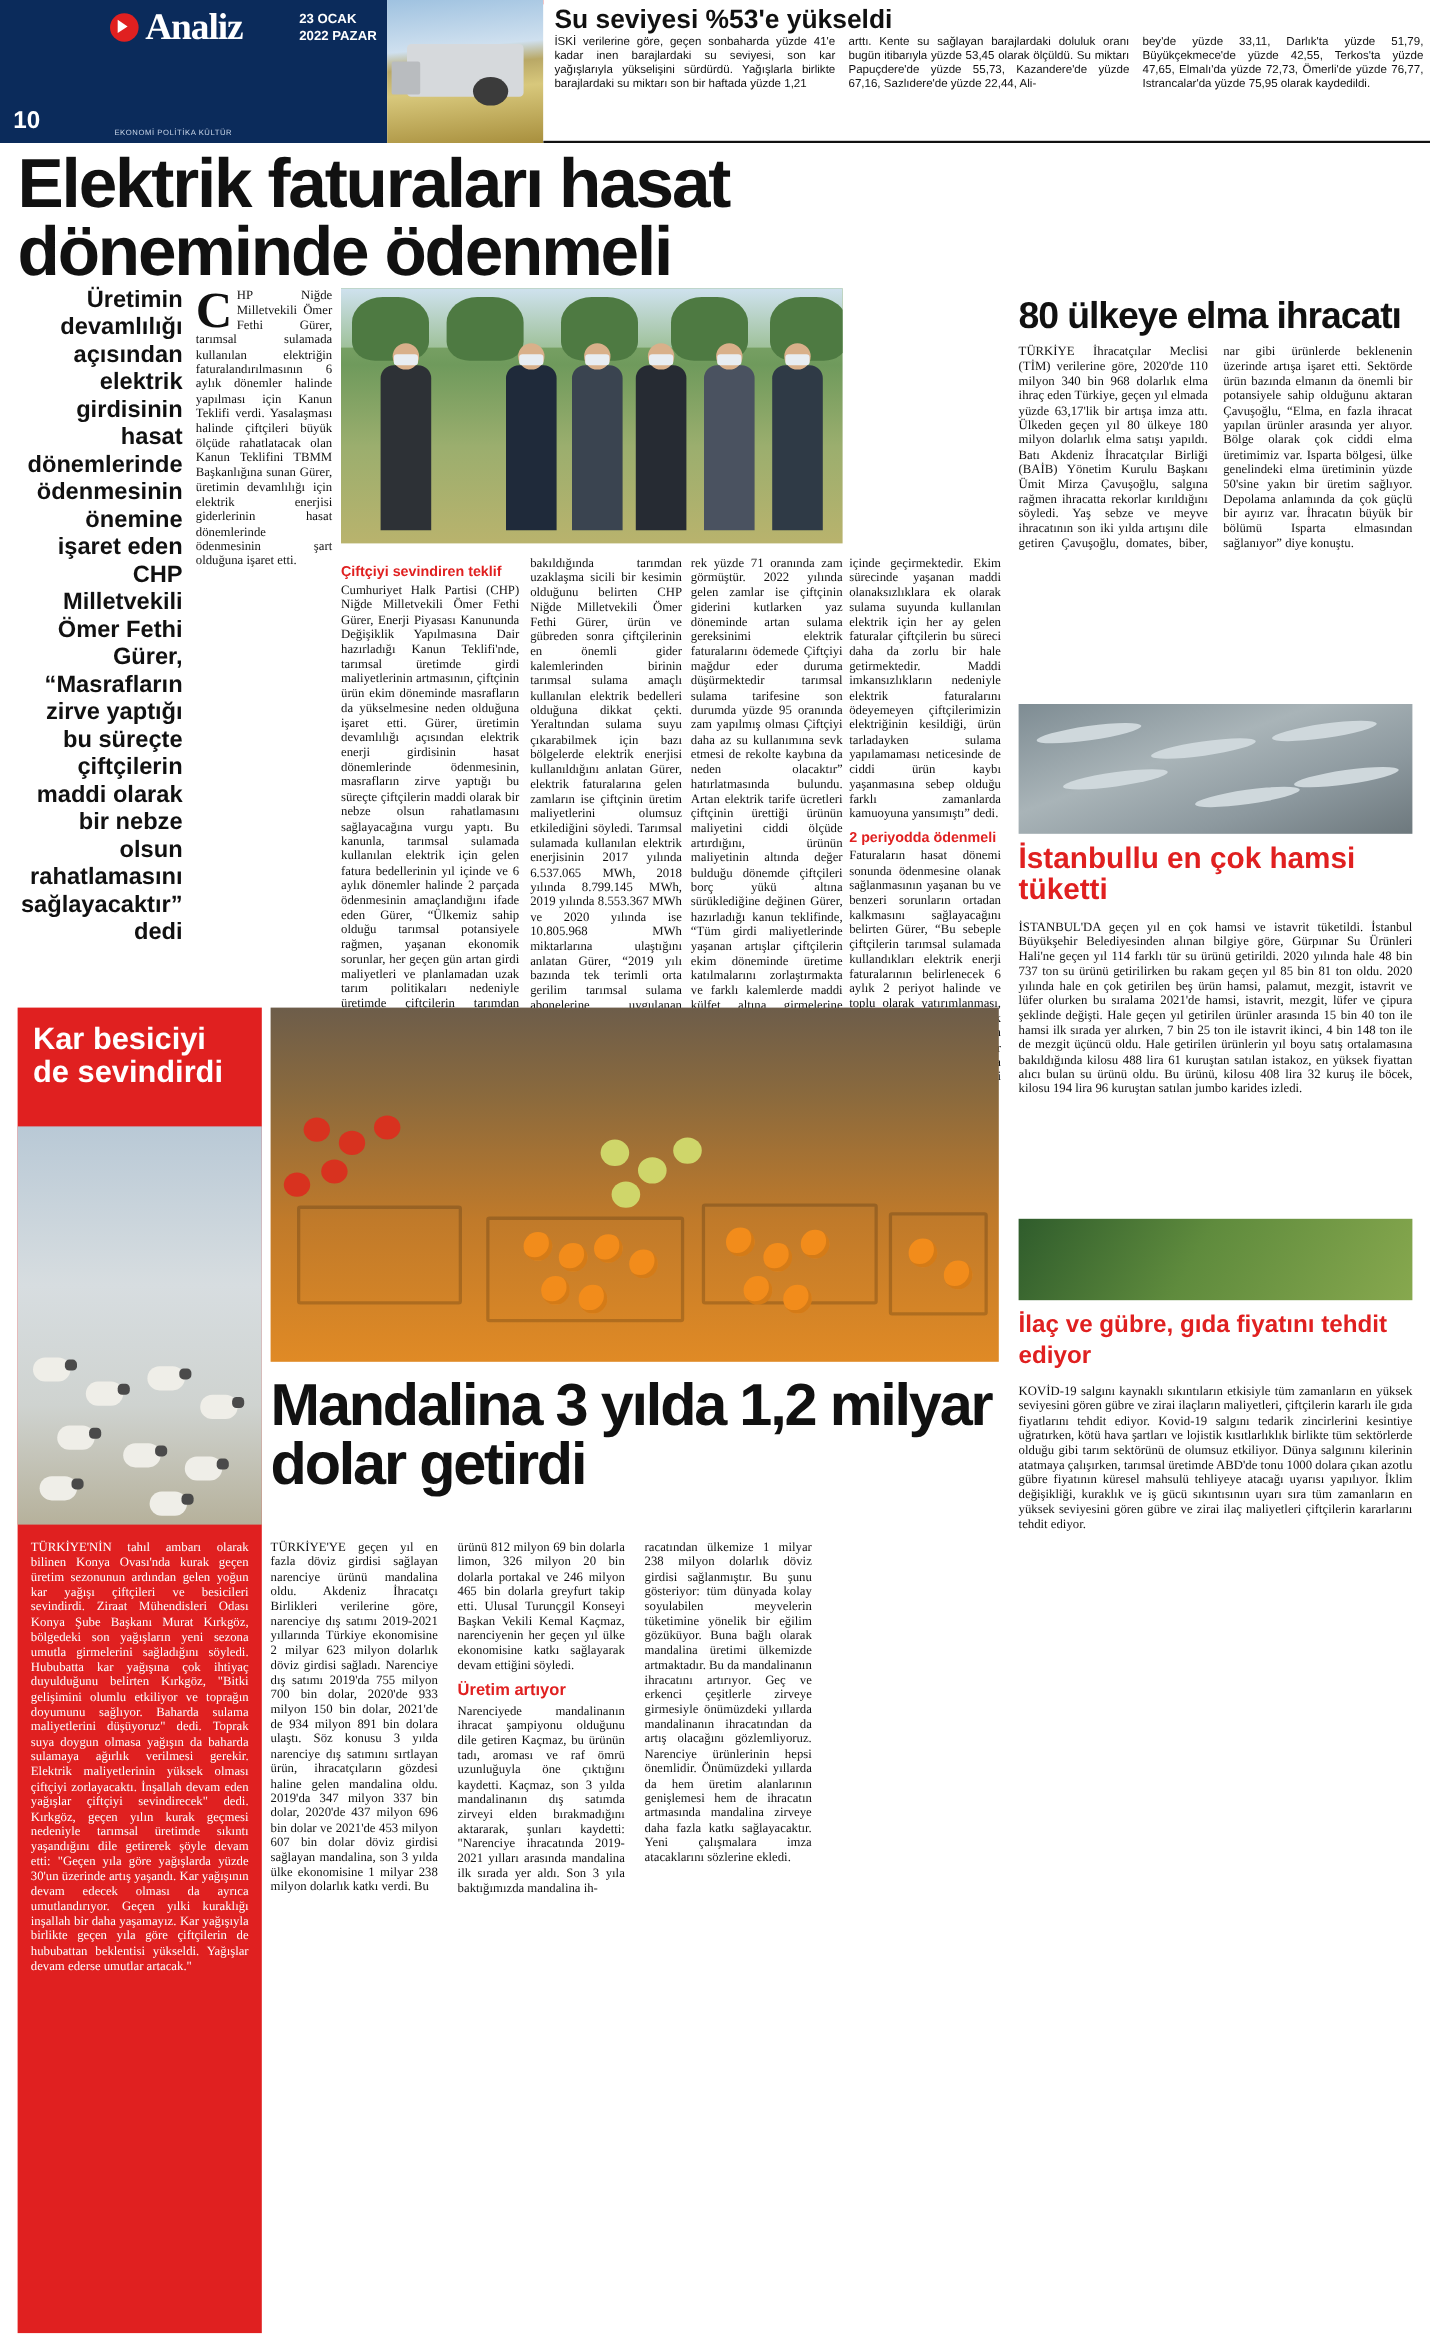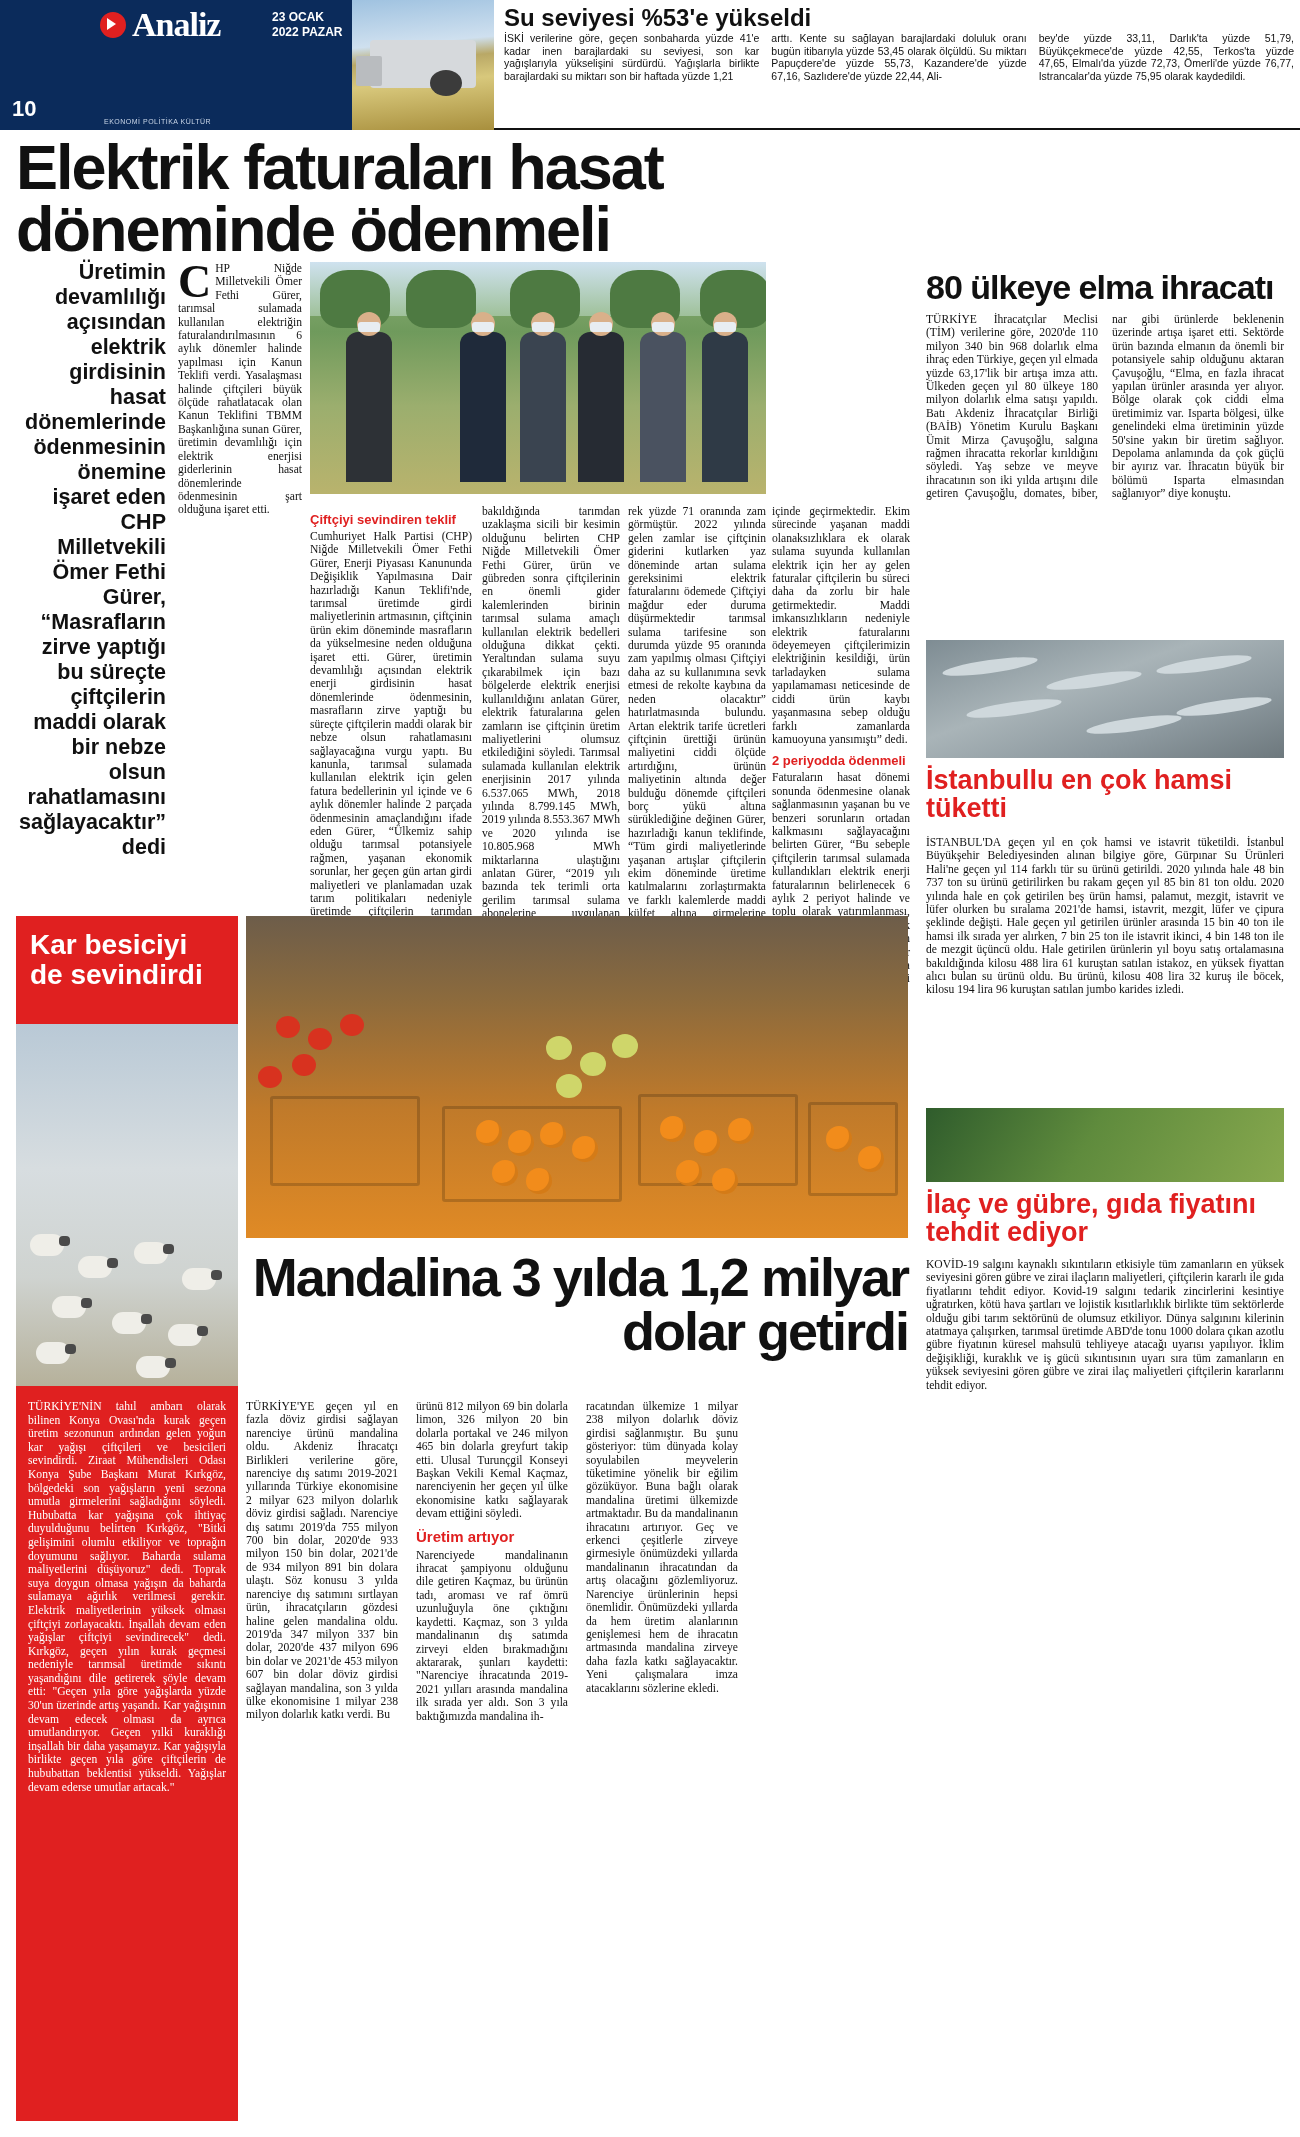--- a/index.html
+++ b/index.html
@@ -167,21 +167,21 @@
     font-family:"Liberation Serif", serif;
     font-size:11.6px; line-height:13.4px; text-align:justify; color:#111;
   }
   .rail-photo2 {
     position:absolute; left:926px; top:1108px; width:358px; height:74px;
     background:linear-gradient(120deg,#2f5c2c 0%,#5f8b3d 45%,#87a84e 100%);
   }
   .rail-red-title2 {
     position:absolute; left:926px; top:1190px; width:358px;
     font-family:"Liberation Sans", sans-serif;
-    font-weight:bold; font-size:27px; line-height:28px; color:#e02020;
+    font-weight:bold; font-size:22px; line-height:28px; color:#e02020;
   }
   .rail-body3 {
     position:absolute; left:926px; top:1258px; width:358px;
     font-family:"Liberation Serif", serif;
     font-size:11.6px; line-height:13.4px; text-align:justify; color:#111;
   }
 
   
   .kar-box {
     position:absolute; left:16px; top:916px; width:222px; height:1205px;
@@ -212,21 +212,21 @@
     overflow:hidden;
   }
   .crate { position:absolute; border:3px solid rgba(0,0,0,.18); border-radius:3px; }
   .orange { position:absolute; width:26px; height:26px; border-radius:50%; background:#f28c1b; box-shadow:inset -3px -3px 0 rgba(0,0,0,.12); }
   .tomato { position:absolute; width:24px; height:22px; border-radius:50%; background:#d8321f; }
   .apple { position:absolute; width:26px; height:24px; border-radius:50%; background:#cfd66a; }
   .mand-title {
     position:absolute; left:246px; top:1250px; width:662px;
     font-family:"Liberation Sans", sans-serif;
     font-weight:bold; font-size:54px; line-height:54px;
-    letter-spacing:-2px; color:#111;text-align:right;
+    letter-spacing:-2px; color:#111;
   }
   .mcol {
     position:absolute; top:1400px; width:152px;
     font-family:"Liberation Serif", serif;
     font-size:11.6px; line-height:13.4px; text-align:justify; color:#111;
   }
   .m1 { left:246px; } .m2 { left:416px; } .m3 { left:586px; } .m4 { left:756px; }
   .sub-red {
     font-family:"Liberation Sans", sans-serif;
     font-weight:bold; font-size:15px; color:#e02020;

